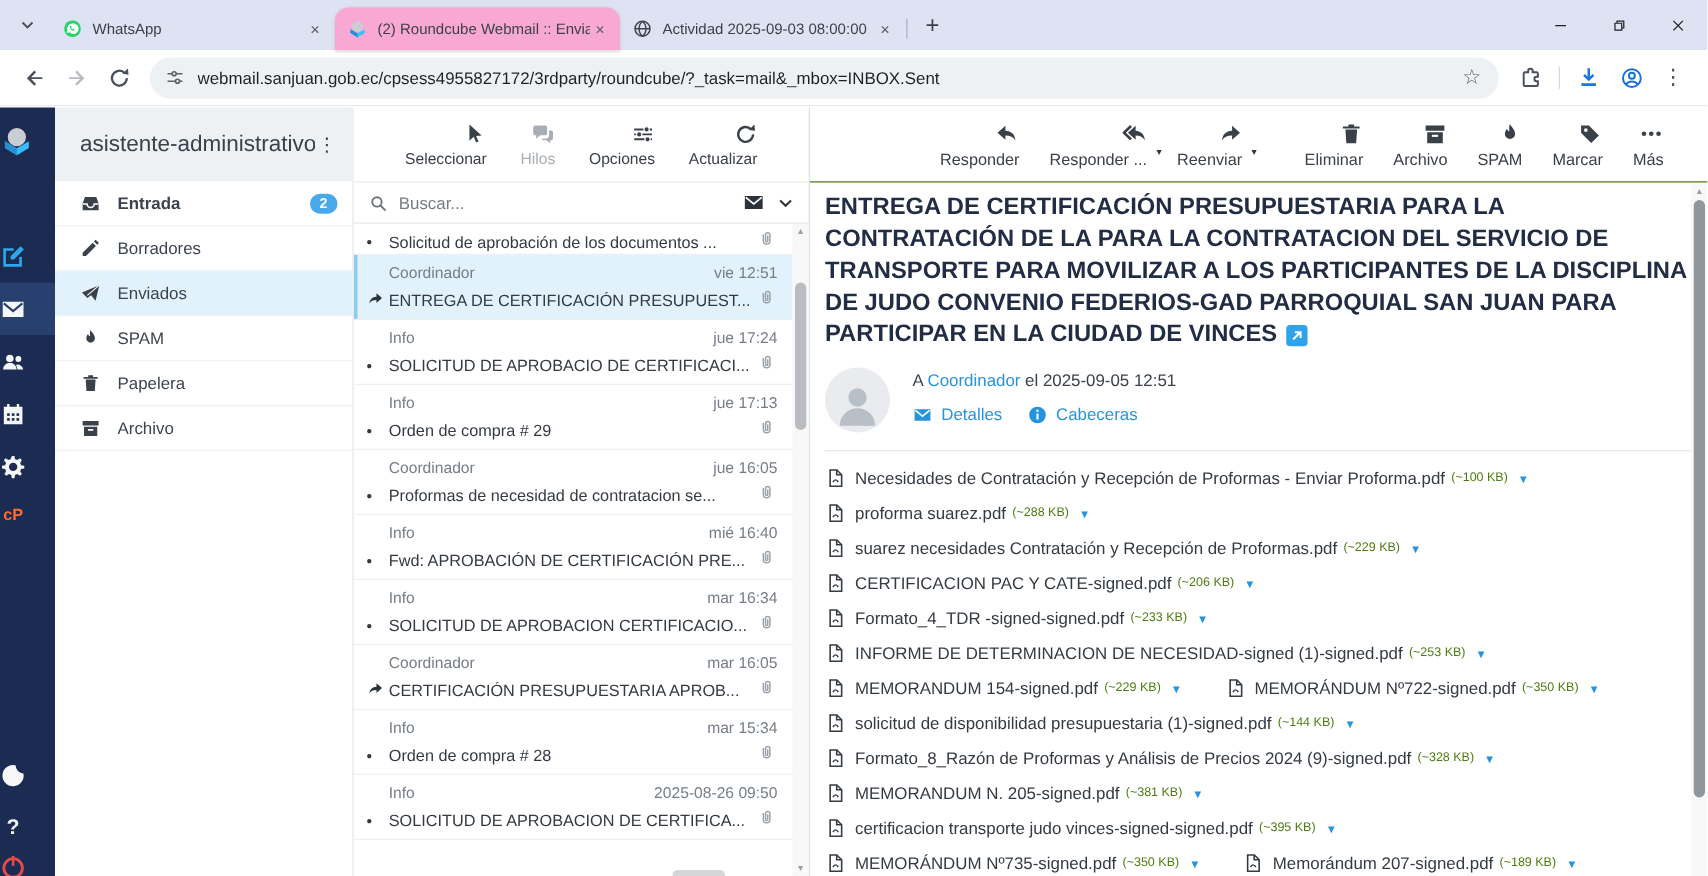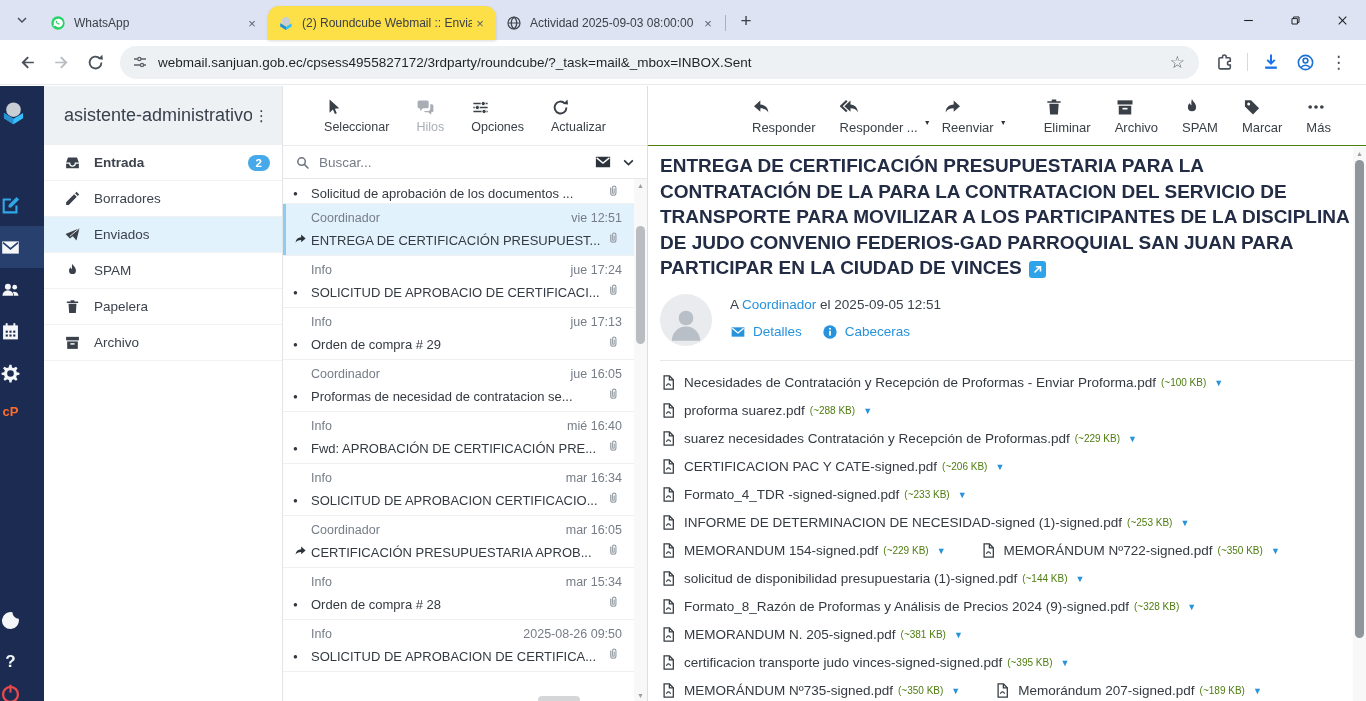--- a/index.html
+++ b/index.html
@@ -10,21 +10,21 @@
 
   
   .tabstrip{height:40px;background:var(--c-chrome,#dde3f2);display:flex;align-items:flex-end;padding-left:6px;position:relative}
   .tabsearch{width:28px;height:28px;border-radius:50%;margin:0 4px 6px 2px;display:flex;align-items:center;justify-content:center;color:#49505a}
   .tabsearch .ic{width:12px;height:12px}
   #tabs{display:flex;align-items:flex-end;height:40px}
   .tab{width:228px;height:34px;display:flex;align-items:center;padding:0 8px 0 10px;border-radius:11px 11px 0 0;color:#40464e;font-size:12px;position:relative}
   .tab .fav{width:16px;height:16px;margin-right:8px;flex:none}
   .tab .t{flex:1;white-space:nowrap;overflow:hidden;color:#3c4148}
   .tab .x{width:16px;height:16px;border-radius:50%;display:flex;align-items:center;justify-content:center;font-size:13px;color:#5b6069;flex:none}
-  .tab.active{background:#fde047;box-shadow:0 1px 3px rgba(0,0,0,.15)}
+  .tab.active{background:#f9a8d4;box-shadow:0 1px 3px rgba(0,0,0,.15)}
   .tab:not(.active)::after{content:"";position:absolute;right:-2px;top:9px;height:16px;width:1px;background:#aab1c4}
   .newtab{width:28px;height:28px;margin:0 0 5px 8px;display:flex;align-items:center;justify-content:center;font-size:19px;color:#3c4148}
   .wincontrols{position:absolute;right:0;top:0;height:40px;display:flex}
   .winbtn{width:47px;height:40px;display:flex;align-items:center;justify-content:center;color:#202124;font-size:14px}
   .winbtn .ic{width:13px;height:13px}
 
   .navbar{height:45px;background:#fff;display:flex;align-items:center;padding:0 10px;border-bottom:1px solid #e8eaed}
   .navbtn{width:30px;height:30px;display:flex;align-items:center;justify-content:center;color:#49505a;margin:0 2px}
   .navbtn .ic{width:19px;height:19px}
   .navbtn.disabled{color:#b9bdc2}
@@ -58,21 +58,21 @@
   .account .kebab{color:#39414d;font-size:15px;padding:0 2px}
   .folder{height:36px;display:flex;align-items:center;padding:0 12px 0 20px;border-bottom:1px solid #f1f2f4;color:#3c434d;font-size:13.5px}
   .folder .ic{width:17px;height:17px;margin-right:13px;color:#3a414b;flex:none}
   .folder .lbl{flex:1}
   .folder.bold .lbl{font-weight:bold}
   .folder.selected{background:var(--c-selection,#e2f2fc)}
   .badge{background:var(--c-badge,#47a9e9);color:#fff;font-size:11.5px;font-weight:bold;border-radius:9px;padding:2px 8px}
 
   .listpane{width:365px;border-right:1px solid #dcdfe2;flex:none;display:flex;flex-direction:column;position:relative;background:#fff}
   .list-toolbar{height:60px;flex:none;display:flex;align-items:center;justify-content:center;gap:27px;border-bottom:1px solid #ececec}
-  .tbtn{display:flex;flex-direction:column;align-items:flex-start;gap:3px;color:#3a4047;font-size:12.5px;position:relative}
+  .tbtn{display:flex;flex-direction:column;align-items:flex-end;gap:3px;color:#3a4047;font-size:12.5px;position:relative}
   .tbtn .ic{width:19px;height:19px}
   .tbtn.disabled{color:#a9aeb5}
   .searchrow{height:33px;flex:none;display:flex;align-items:center;padding:0 12px;border-bottom:1px solid #e8e8e8}
   .searchrow .ic.mag{width:15px;height:15px;color:#6c737c;margin-right:9px}
   .searchrow input{border:0;outline:0;background:transparent;flex:1;font-size:13.5px;color:#444;font-family:inherit}
   .searchrow input::placeholder{color:#757c85}
   .searchrow .ic.env{width:18px;height:18px;color:#2d333b;margin-right:10px}
   .searchrow .chev{width:13px;height:13px;color:#2d333b}
 
   .msglist{flex:1;position:relative;overflow:hidden}

